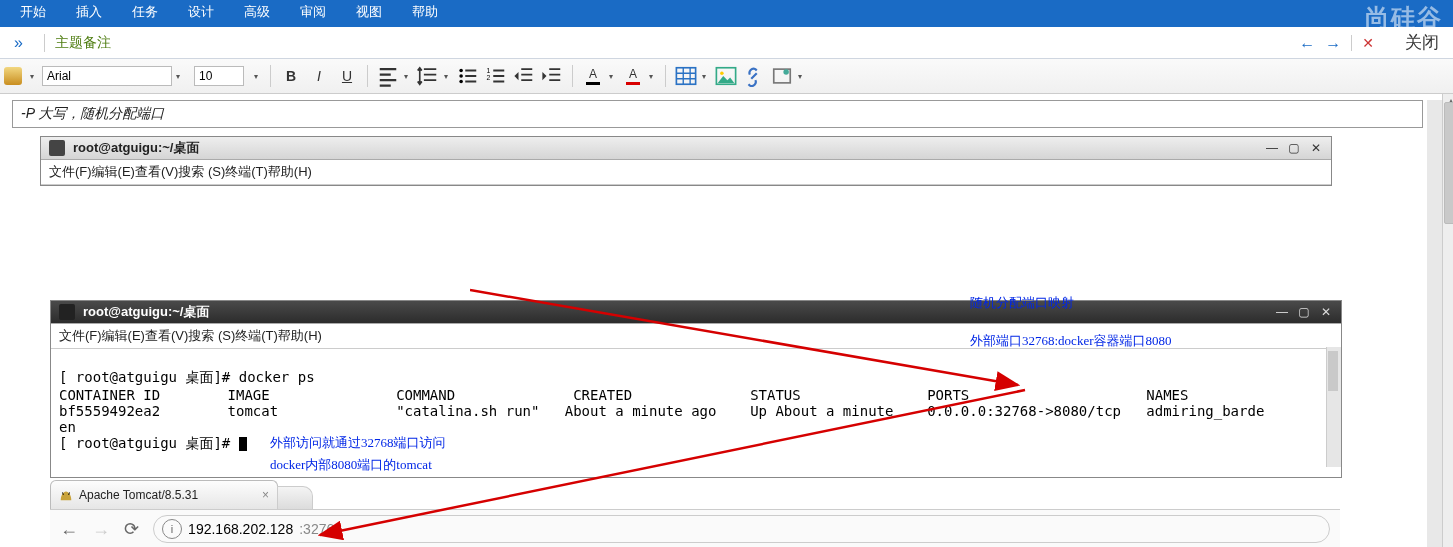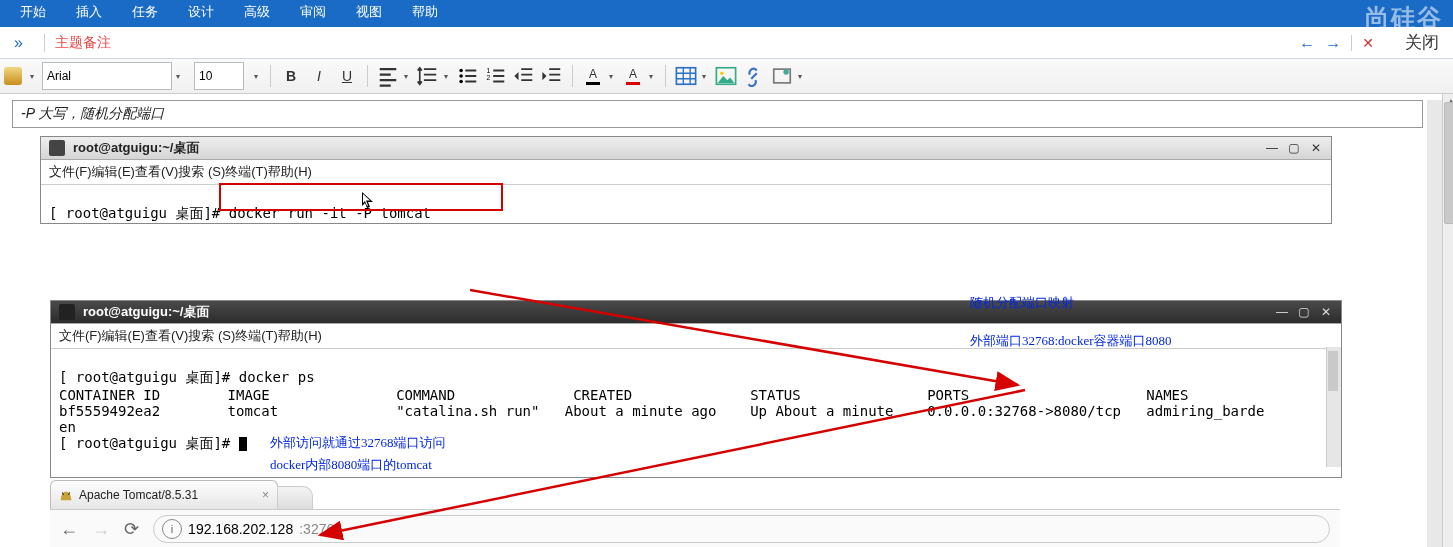--- a/index.html
+++ b/index.html
@@ -31,21 +31,21 @@
     padding: 4px 6px;
     gap: 10px;
   }
   .sep-icon {
     width: 20px;
     display:inline-block;
     color:#1a6bc5;
     font-size:16px;
     padding-left:8px;
   }
-  .topic-label { font-size: 14px; color:#ef4444; }
+  .topic-label { font-size: 14px; color:#4d7c0f; }
   .nav-right {
     margin-left: auto;
     display:flex; gap:10px; align-items:center;
     padding-right:8px;
   }
   .nav-right .arr { color:#1a6bc5; font-size:16px; }
   .nav-right .close-x { color:#c33; font-size:14px;}
   .nav-right .closelbl { font-size:17px; color:#333;margin-left:21px;}
 
   .toolbar {
@@ -58,21 +58,21 @@
     height:30px;
   }
   .paint-icon {
     width:18px;height:18px;border-radius:3px;
     background: linear-gradient(#f2d780,#c98e20);
     margin-right:4px;
   }
   .font-select, .size-select {
     font-size:12px; padding:2px 4px;
     border:1px solid #bbb; background:#fff;
-    height:28px; box-sizing:border-box;
+    height:20px; box-sizing:border-box;
   }
   .font-select { width:130px; }
   .size-select { width:50px; margin-left:6px; margin-right:6px;}
   .toolbar .grp-sep {
     width:1px;height:22px;background:#ccc;margin:0 4px;
   }
   .tbbtn {
     width:22px;height:22px;
     border:1px solid transparent;
     display:inline-flex;
@@ -416,29 +416,20 @@
           <span class="win-btn">✕</span>
         </div>
       </div>
       <div class="term-menubar">
         <span>文件(F)</span>
         <span>编辑(E)</span>
         <span>查看(V)</span>
         <span>搜索 (S)</span>
         <span>终端(T)</span>
         <span>帮助(H)</span>
-      </div>
-      <div class="term-body" style="height:26px;">
-<span>[ root@atguigu 桌面]#</span> <span>docker run -it -P tomcat</span>
-        <div class="redbox" style="top:-2px;left:178px;width:280px;height:24px;"></div>
-        
-        <svg style="position:absolute;top:6px;left:320px;width:16px;height:20px;" viewBox="0 0 16 20">
-            <path fill="#000" d="M1 1l0 14 3-3 2 5 3-1-2-5 5 0z"></path>
-            <path fill="#fff" d="M2 3v9l2-2 2 5 1-.4-2-5 4 0z"></path>
-          </svg>
       </div>
     </div>
 
     <div class="terminal2">
       <div class="term-titlebar dark">
         <span class="term-icon" style="background:#222;"></span>
         <span class="term-title-center">root@atguigu:~/桌面</span>
         <div class="win-btns">
           <span class="win-btn">—</span>
           <span class="win-btn">▢</span>

